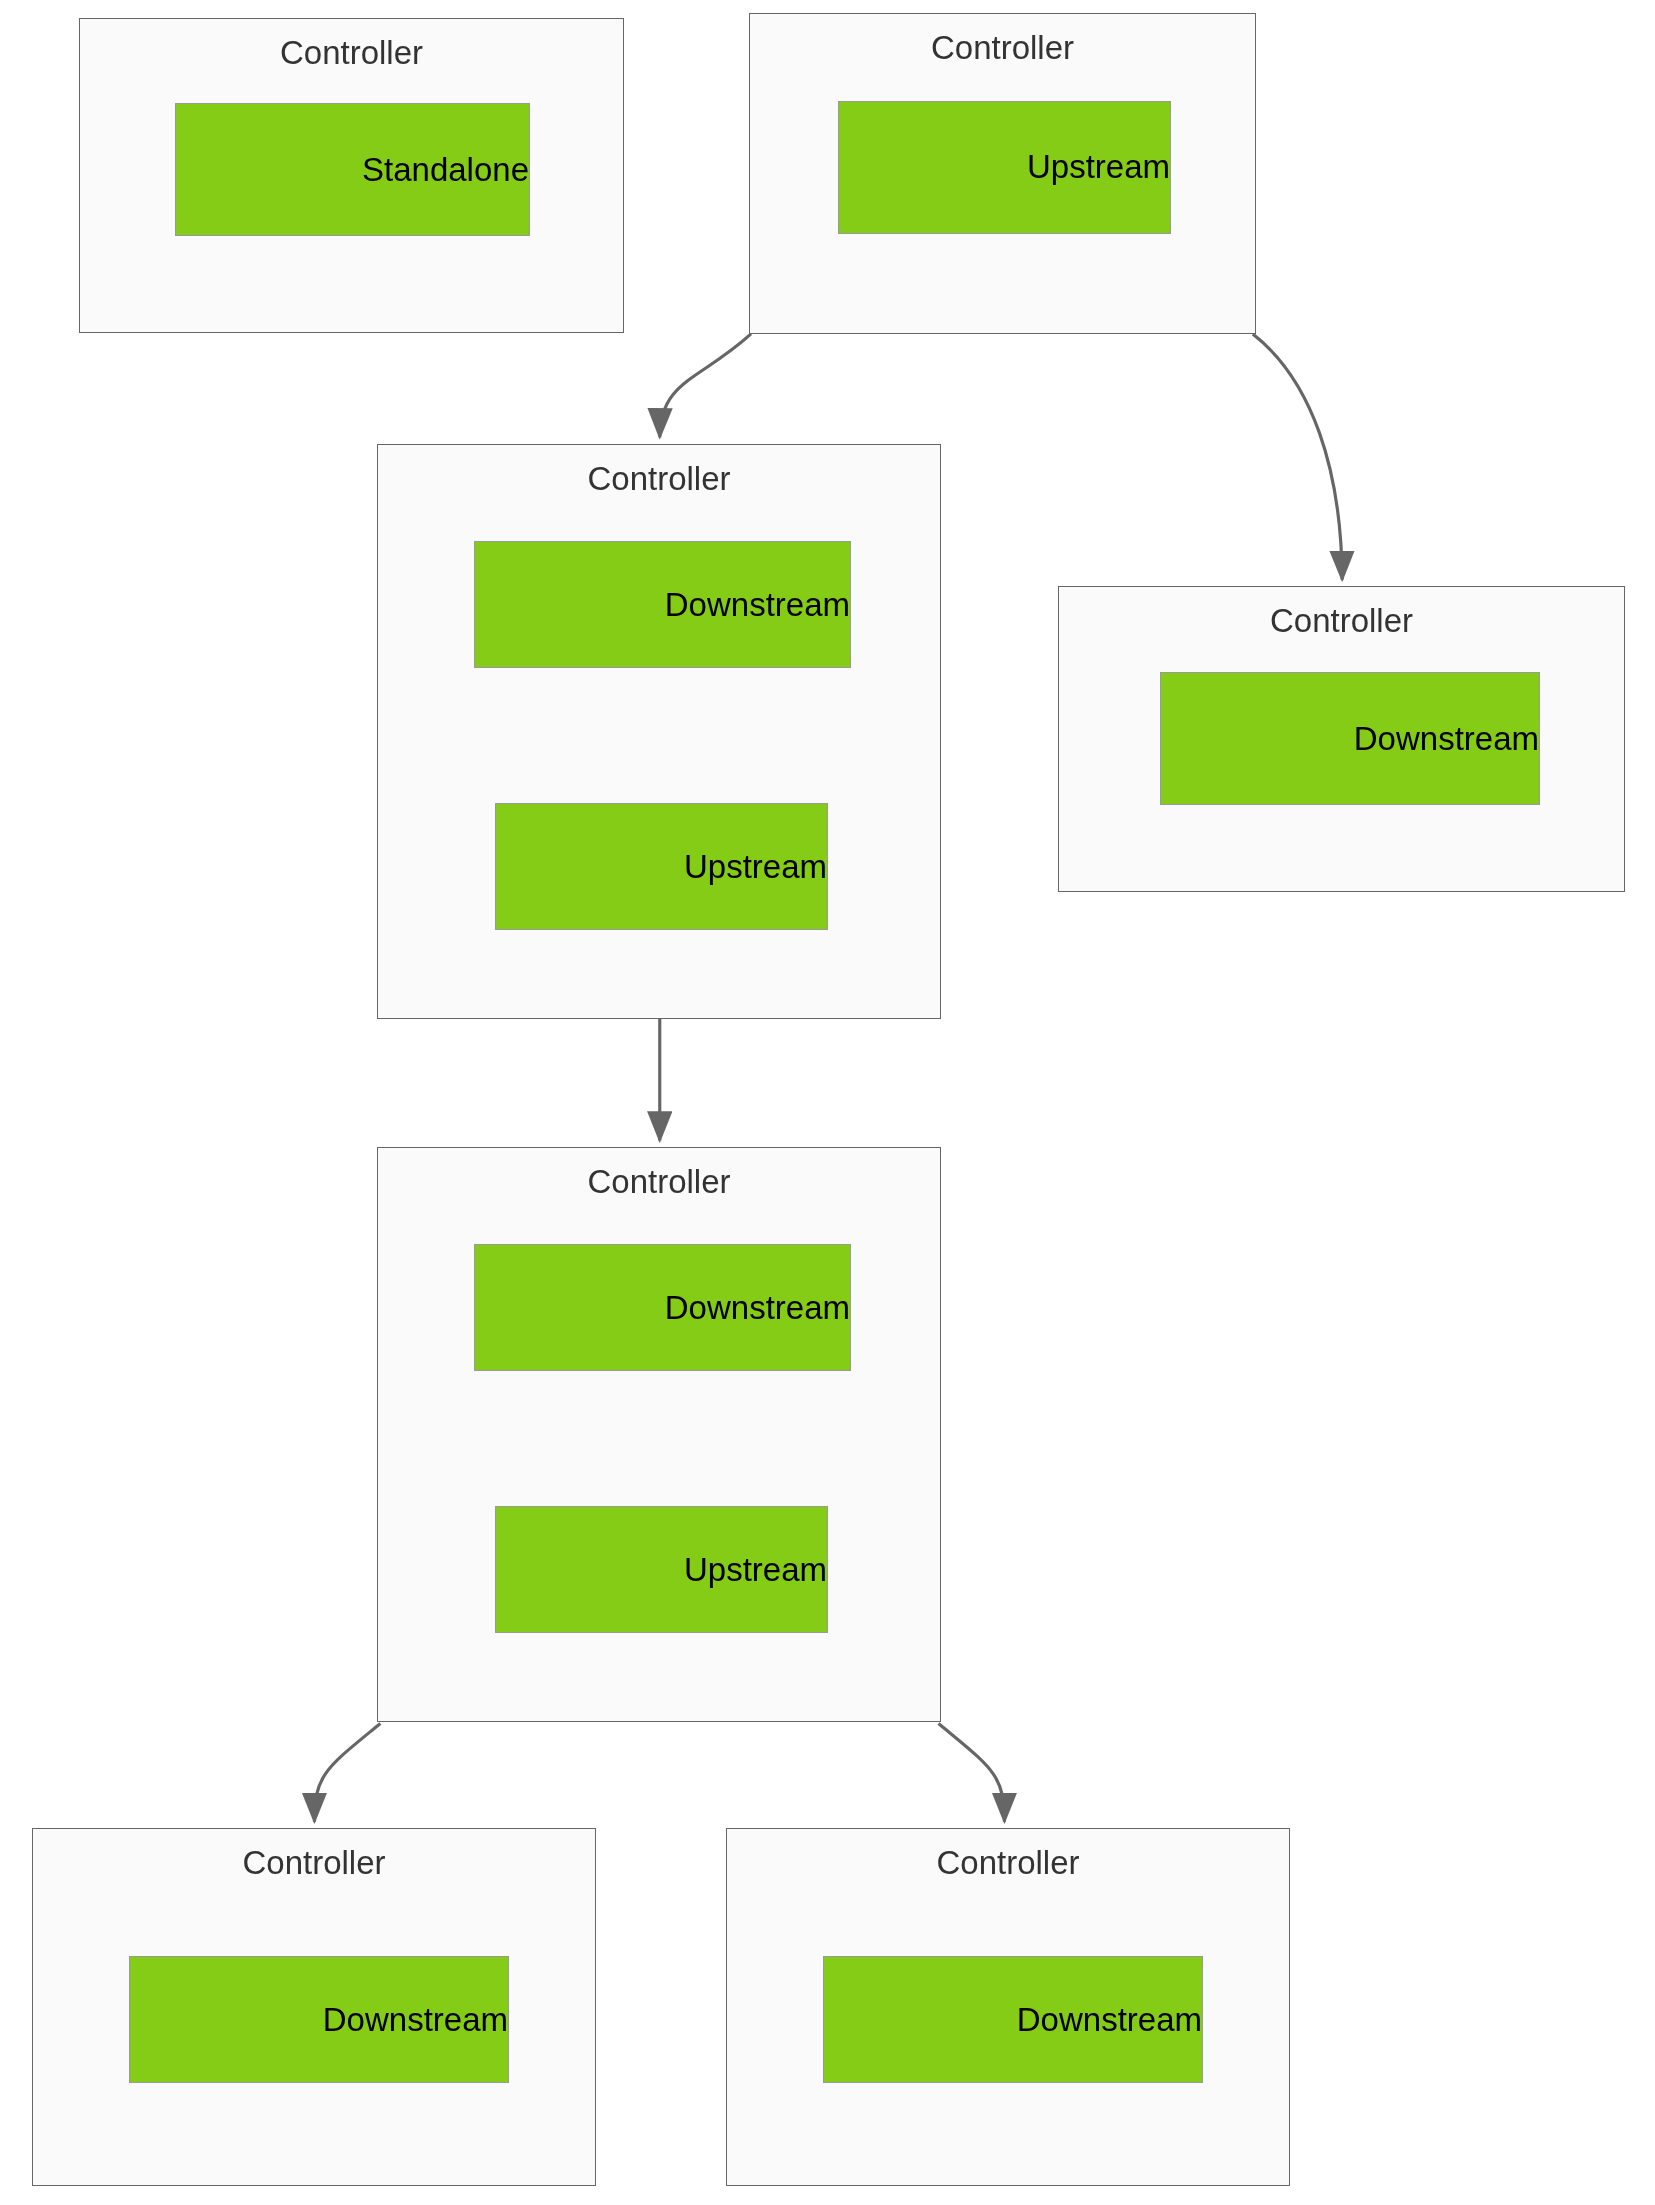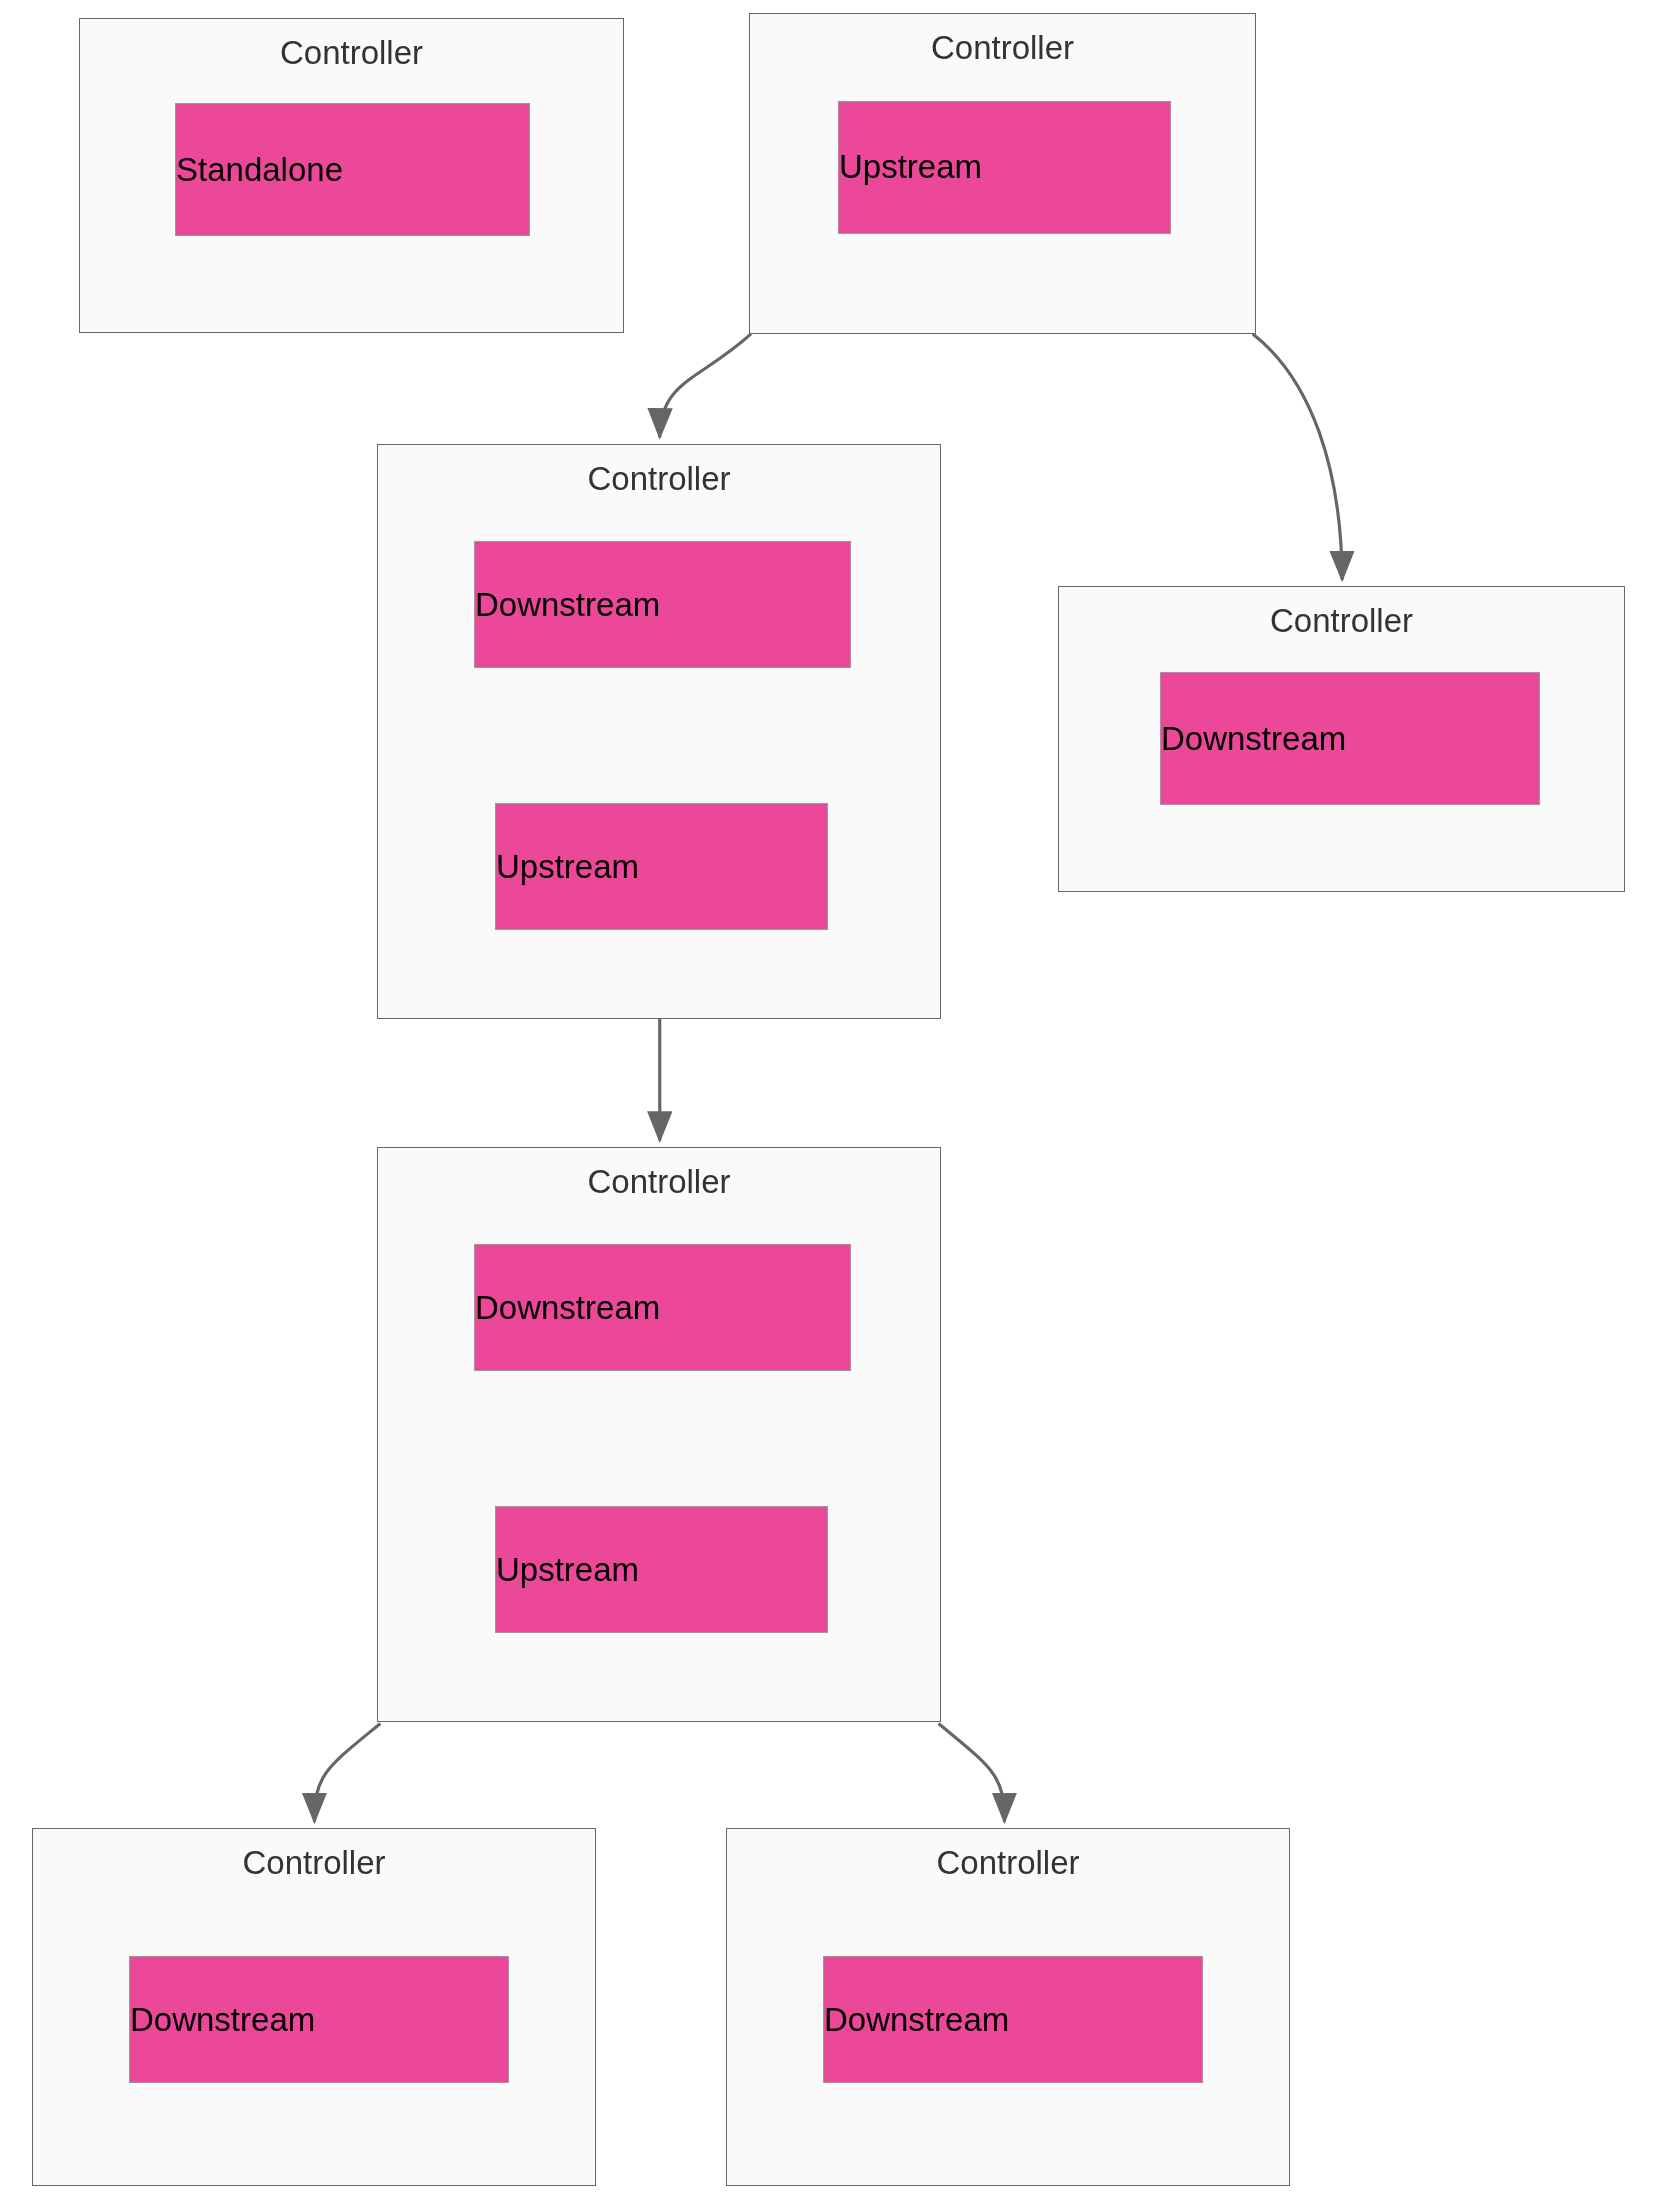--- a/index.html
+++ b/index.html
@@ -39,25 +39,25 @@
     top: 15px;
     text-align: center;
     font-size: 33px;
     line-height: 38px;
     color: #333333;
     white-space: nowrap;
   }
   .component-box {
     position: absolute;
     box-sizing: border-box;
-    background: #ec4899;
+    background: #84cc16;
     border: 1.9px solid #999999;
     display: flex;
     align-items: center;
-    justify-content: flex-start;
+    justify-content: flex-end;
   }
   .component-label {
     font-size: 33px;
     line-height: 38px;
     color: #000000;
     white-space: nowrap;
   }
 </style>
 </head>
 <body>

